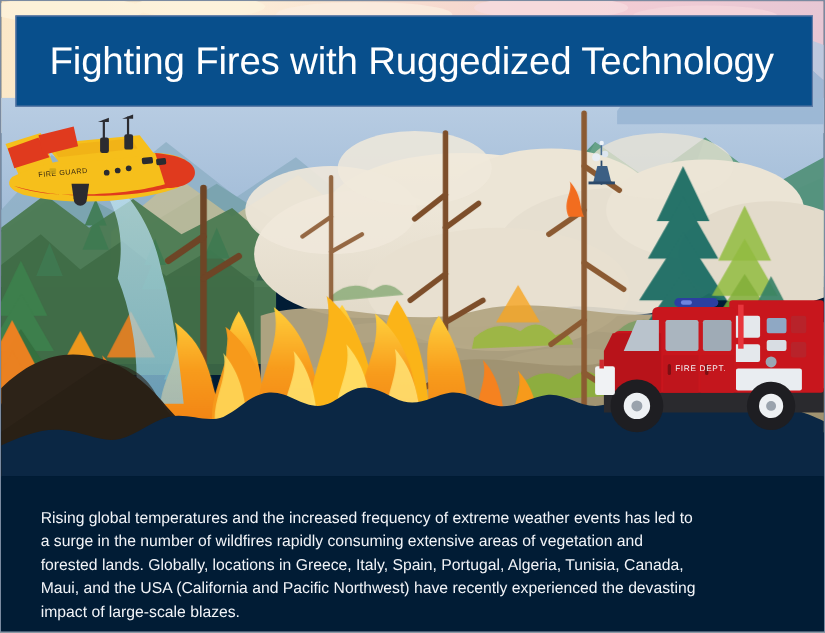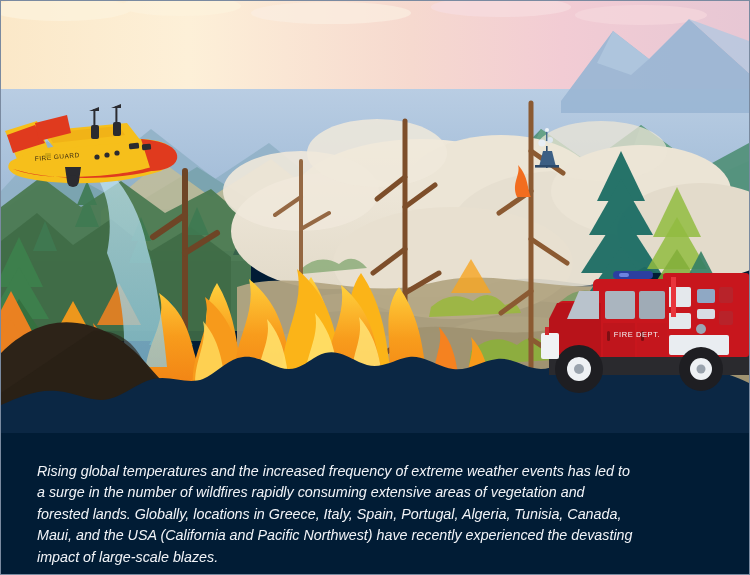--- a/index.html
+++ b/index.html
@@ -54,21 +54,20 @@
 
   
   #footer {
     position: absolute;
     left: 0;
     top: 432px;
     width: 748px;
     height: 141px;
     background: #011c35;
     z-index: 30;
-    font-style: italic;
   }
   #footer-paragraph {
     position: absolute;
     left: 36px;
     top: 28px;
     width: 600px;
     color: #f2f4f8;
     font-size: 14.3px;
     line-height: 21.4px;
     font-family: "Liberation Sans", sans-serif;
@@ -366,18 +365,21 @@
         <circle cx="72" cy="180" r="6" fill="#2b2b30"></circle>
 
         <text x="34" y="160" font-family="Liberation Sans, sans-serif" font-size="6.5" fill="#3a2a10" letter-spacing="0.5" transform="rotate(-5 34 160)">FIRE GUARD</text>
 
         <rect x="44" y="152" width="6" height="5" rx="1" fill="#caa315" opacity="0.8"></rect>
       </g>
 
     </svg>
   </div>
 
+  <div id="title-banner">
+    <div id="title-text">Fighting Fires with Ruggedized Technology</div>
+  </div>
 
   <div id="footer">
     <div id="footer-paragraph">Rising global temperatures and the increased frequency of extreme weather events has led to a surge in the number of wildfires rapidly consuming extensive areas of vegetation and forested lands. Globally, locations in Greece, Italy, Spain, Portugal, Algeria, Tunisia, Canada, Maui, and the USA (California and Pacific Northwest) have recently experienced the devasting impact of large-scale blazes.</div>
   </div>
 
 </div>
 
 </body></html>

